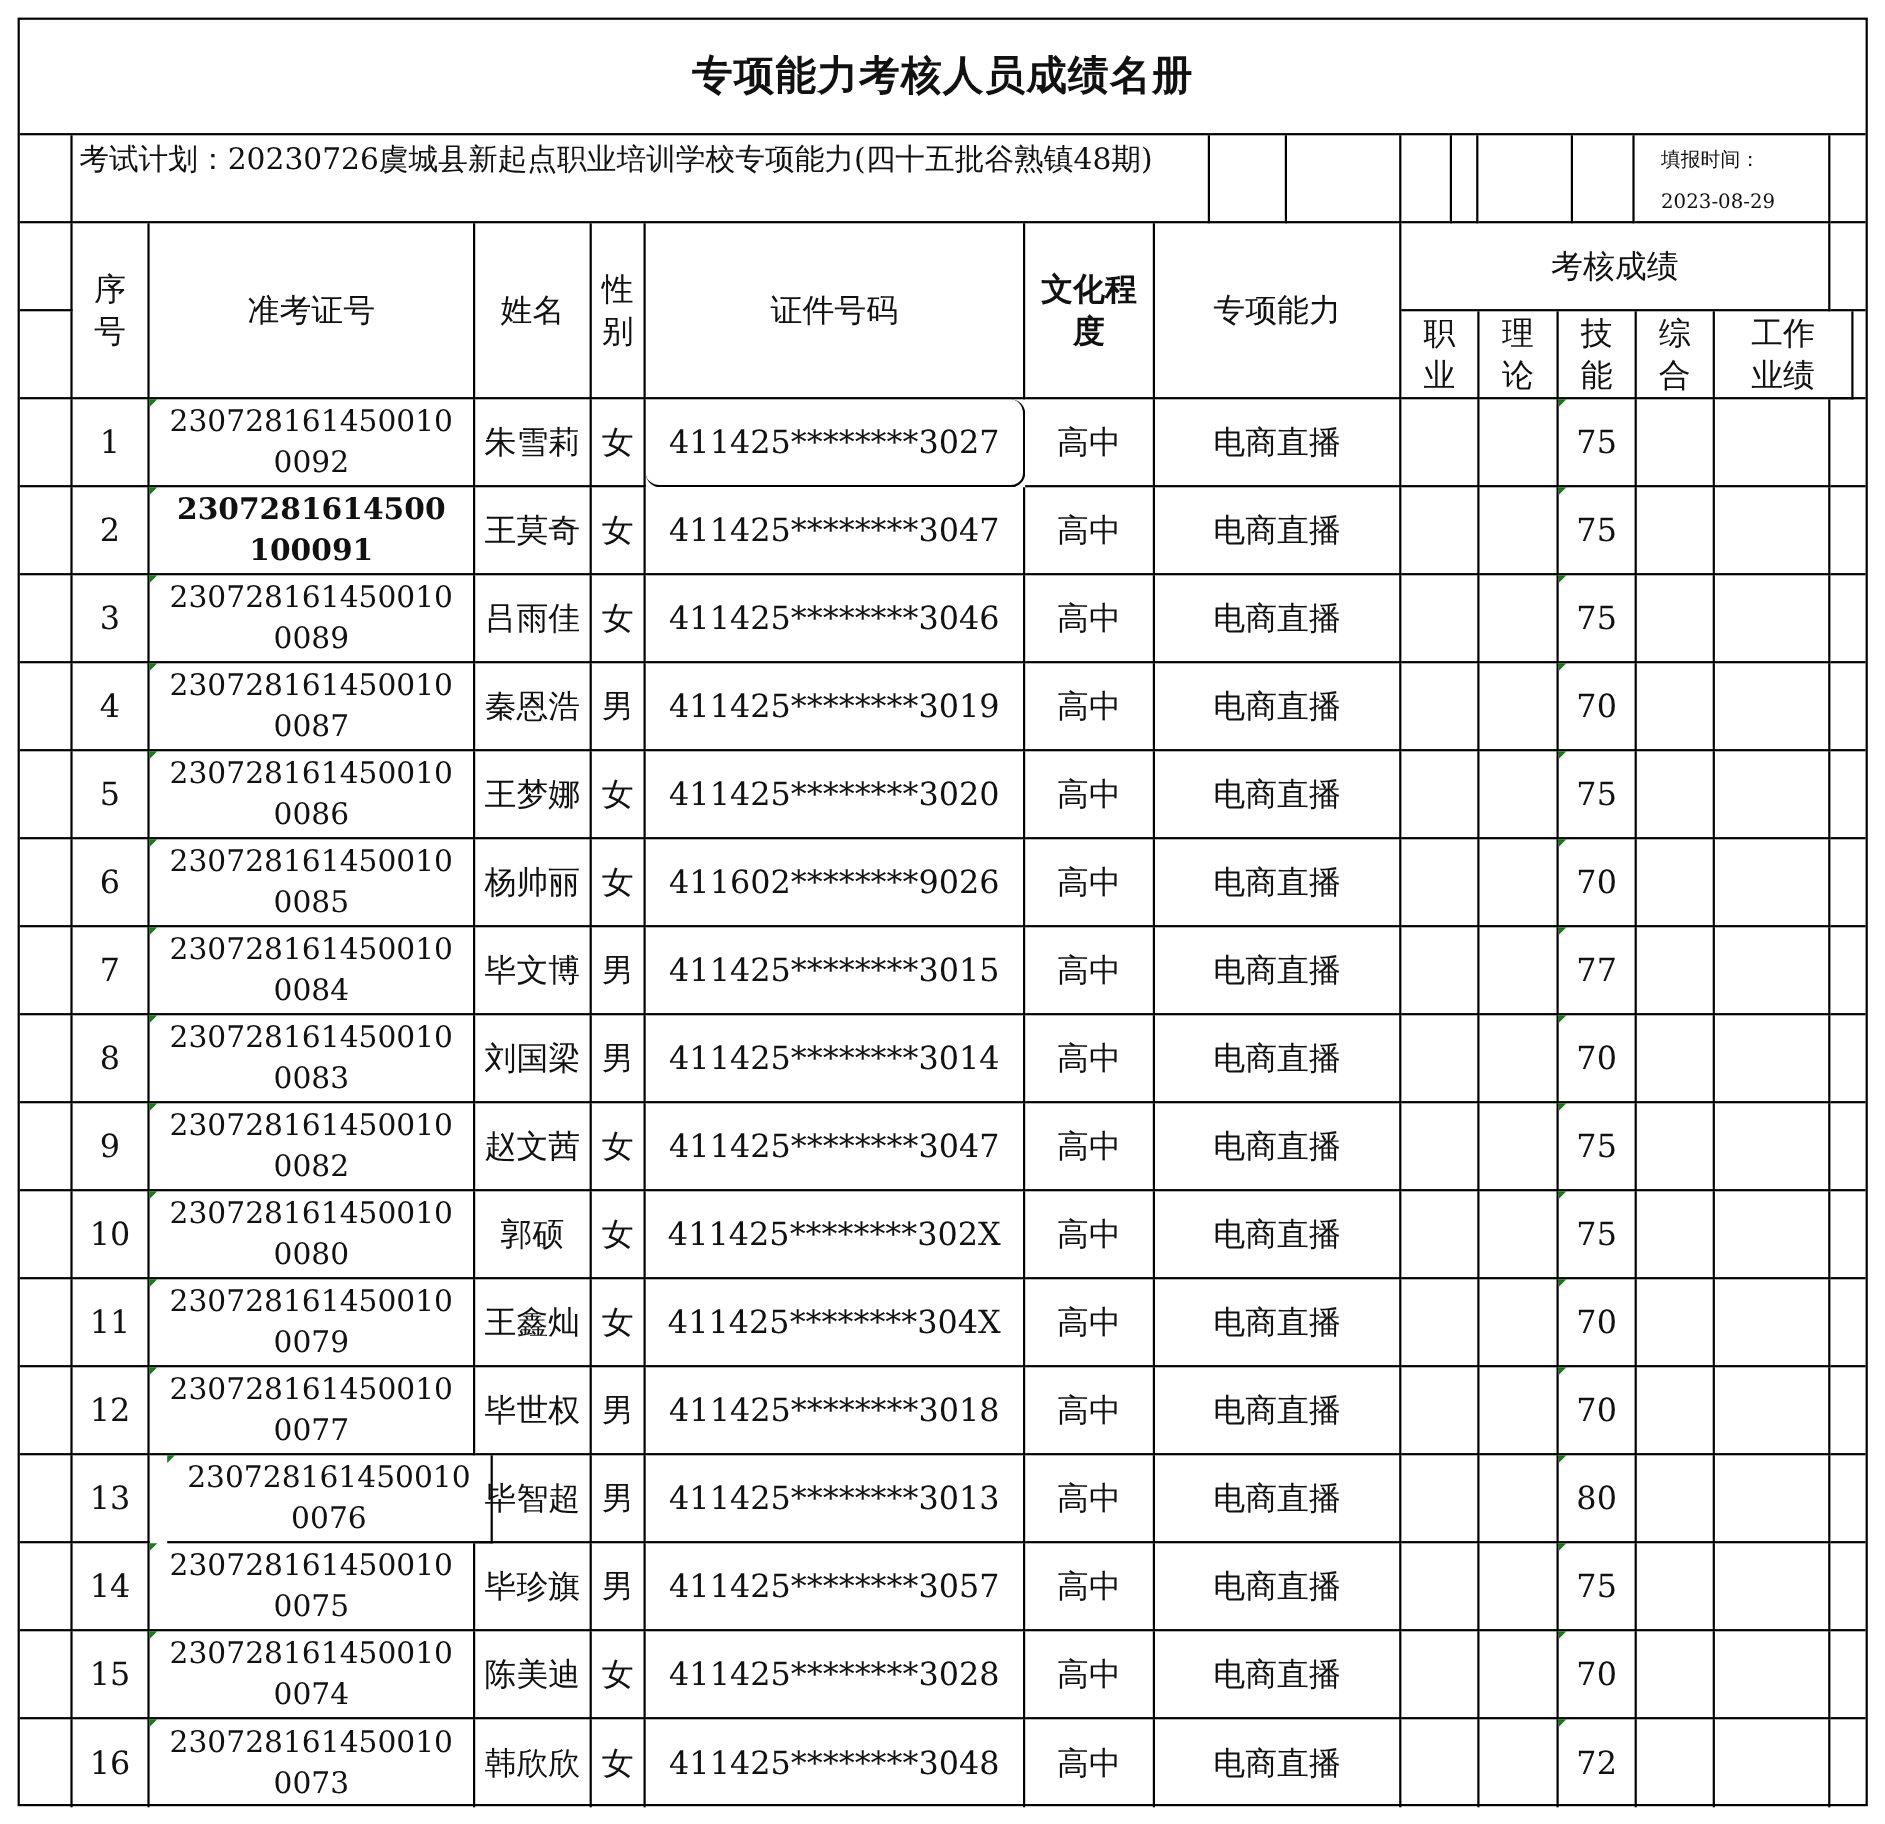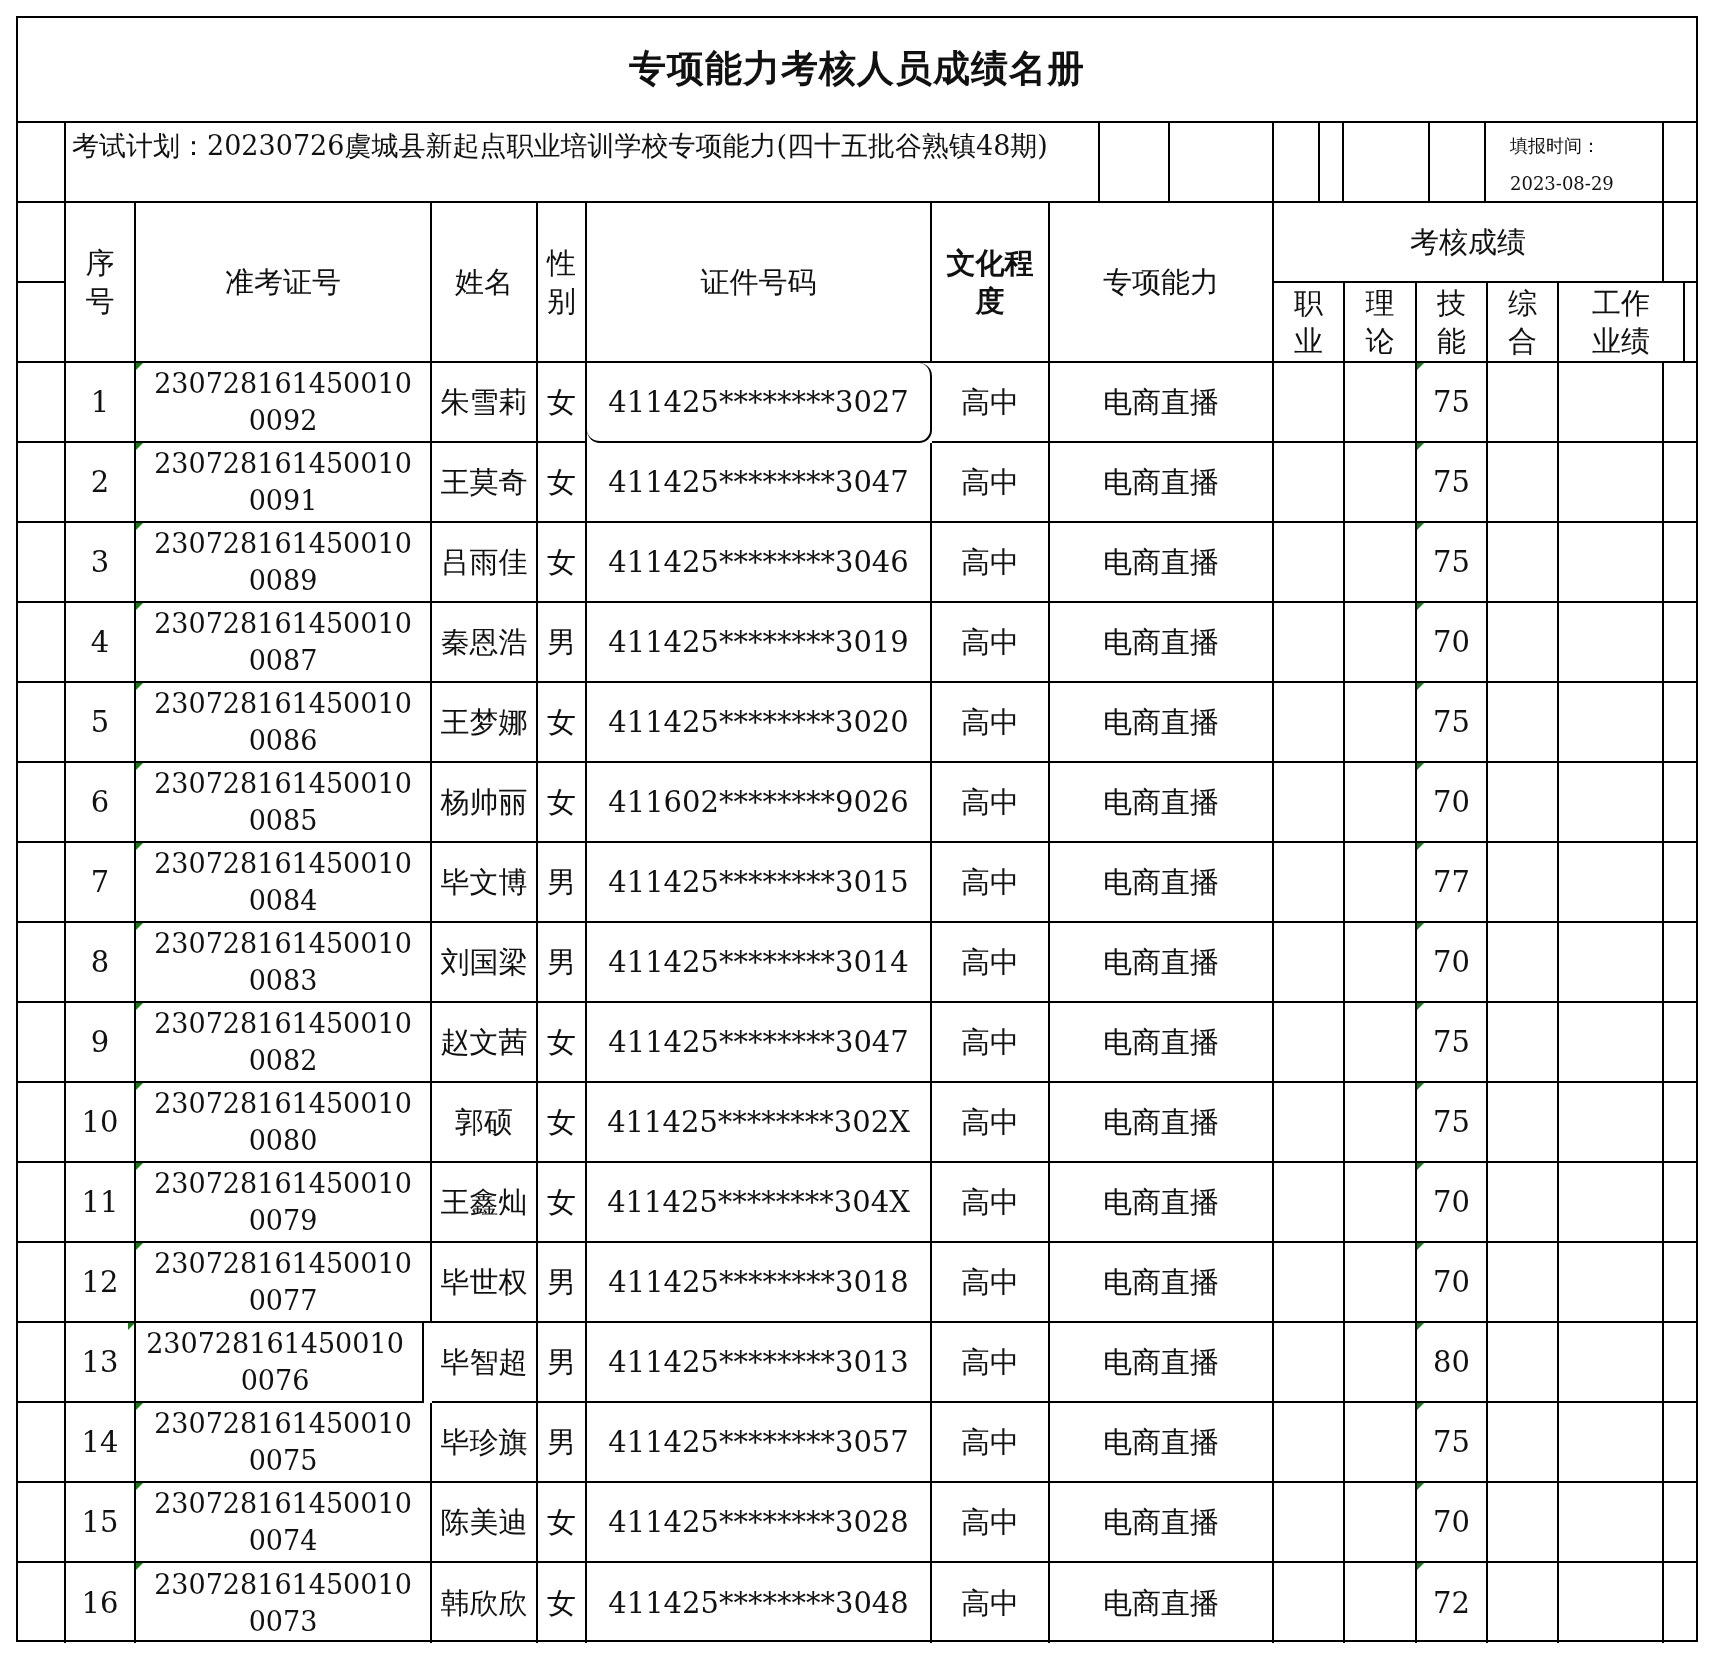--- a/index.html
+++ b/index.html
@@ -135,21 +135,21 @@
       <div class="cell num" style="left: 1541px; top: 345px; width: 105px; height: 80px;">
         <span></span>
       </div>
       <div class="cell nobr" style="left: 1646px; top: 345px; width: 32px; height: 80px;"></div>
       <div class="cell " style="left: 0px; top: 425px; width: 48px; height: 80px;"></div>
       <div class="cell num" style="left: 48px; top: 425px; width: 70px; height: 80px;">
         <span>2</span>
       </div>
       <div class="cell tkt" style="left: 118px; top: 425px; width: 296px; height: 80px;">
         <span class="tri"></span>
-        <span style="display: block; width: 258px; word-break: break-all; text-align: center;">2307281614500100091</span>
+        <span style="display: block; width: 258px; word-break: break-all; text-align: center; font-weight: bold;">2307281614500100091</span>
       </div>
       <div class="cell hdr" style="left: 414px; top: 425px; width: 106px; height: 80px;">
         <span>王莫奇</span>
       </div>
       <div class="cell hdr" style="left: 520px; top: 425px; width: 49px; height: 80px;">
         <span>女</span>
       </div>
       <div class="cell num" style="left: 569px; top: 425px; width: 345px; height: 80px;">
         <span>411425********3047</span>
       </div>
@@ -573,21 +573,21 @@
         <span></span>
       </div>
       <div class="cell num" style="left: 1541px; top: 1225px; width: 105px; height: 80px;">
         <span></span>
       </div>
       <div class="cell nobr" style="left: 1646px; top: 1225px; width: 32px; height: 80px;"></div>
       <div class="cell " style="left: 0px; top: 1305px; width: 48px; height: 80px;"></div>
       <div class="cell num" style="left: 48px; top: 1305px; width: 70px; height: 80px;">
         <span>13</span>
       </div>
-      <div class="cell tkt" style="left: 110px; top: 1305px; width: 296px; height: 80px;">
+      <div class="cell tkt" style="left: 134px; top: 1305px; width: 296px; height: 80px;">
         <span class="tri"></span>
         <span style="display: block; width: 258px; word-break: break-all; text-align: center;">2307281614500100076</span>
       </div>
       <div class="cell hdr" style="left: 414px; top: 1305px; width: 106px; height: 80px;">
         <span>毕智超</span>
       </div>
       <div class="cell hdr" style="left: 520px; top: 1305px; width: 49px; height: 80px;">
         <span>男</span>
       </div>
       <div class="cell num" style="left: 569px; top: 1305px; width: 345px; height: 80px;">

